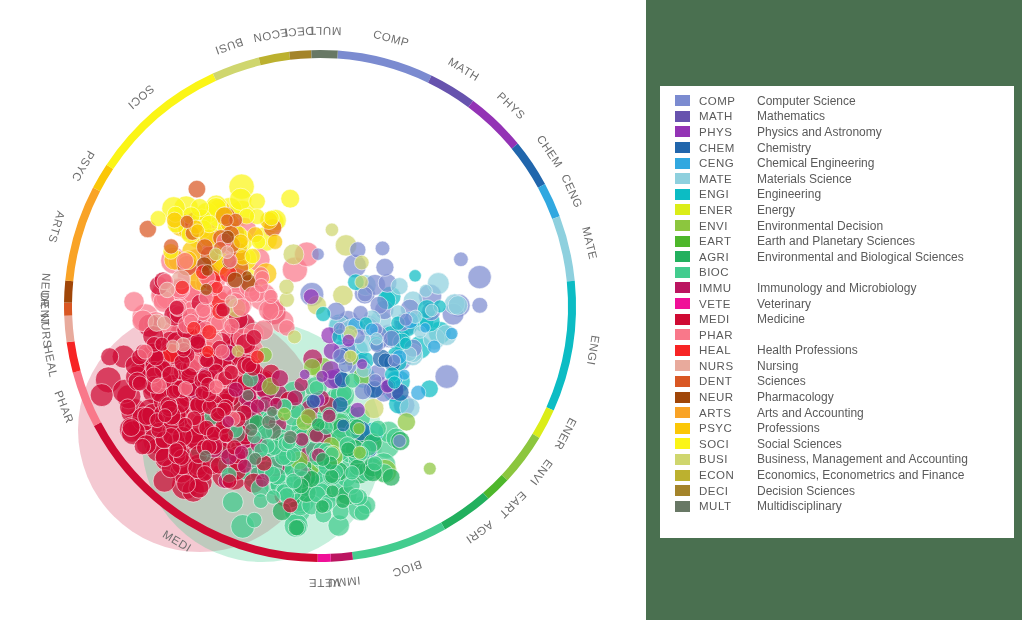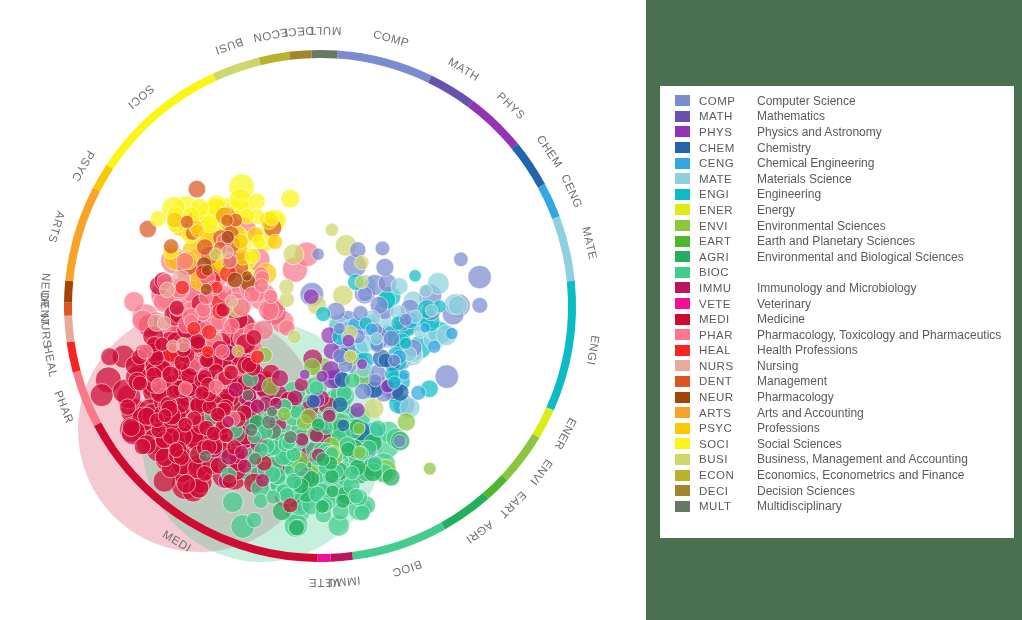--- a/index.html
+++ b/index.html
@@ -1220,21 +1220,21 @@
           <div class="legend-desc">Engineering</div>
         </div>
         <div class="legend-row">
           <div class="legend-swatch" style="background: rgb(219, 237, 24);"></div>
           <div class="legend-code">ENER</div>
           <div class="legend-desc">Energy</div>
         </div>
         <div class="legend-row">
           <div class="legend-swatch" style="background: rgb(140, 198, 62);"></div>
           <div class="legend-code">ENVI</div>
-          <div class="legend-desc">Environmental Sciences</div>
+          <div class="legend-desc">Environmental Decision</div>
         </div>
         <div class="legend-row">
           <div class="legend-swatch" style="background: rgb(78, 183, 43);"></div>
           <div class="legend-code">EART</div>
           <div class="legend-desc">Earth and Planetary Sciences</div>
         </div>
         <div class="legend-row">
           <div class="legend-swatch" style="background: rgb(34, 176, 94);"></div>
           <div class="legend-code">AGRI</div>
           <div class="legend-desc">Environmental and Biological Sciences</div>
@@ -1254,36 +1254,35 @@
           <div class="legend-desc">Veterinary</div>
         </div>
         <div class="legend-row">
           <div class="legend-swatch" style="background: rgb(207, 10, 51);"></div>
           <div class="legend-code">MEDI</div>
           <div class="legend-desc">Medicine</div>
         </div>
         <div class="legend-row">
           <div class="legend-swatch" style="background: rgb(249, 120, 138);"></div>
           <div class="legend-code">PHAR</div>
-          <div class="legend-desc">Pharmacology, Toxicology and Pharmaceutics</div>
         </div>
         <div class="legend-row">
           <div class="legend-swatch" style="background: rgb(247, 36, 36);"></div>
           <div class="legend-code">HEAL</div>
           <div class="legend-desc">Health Professions</div>
         </div>
         <div class="legend-row">
           <div class="legend-swatch" style="background: rgb(232, 170, 156);"></div>
           <div class="legend-code">NURS</div>
           <div class="legend-desc">Nursing</div>
         </div>
         <div class="legend-row">
           <div class="legend-swatch" style="background: rgb(217, 87, 35);"></div>
           <div class="legend-code">DENT</div>
-          <div class="legend-desc">Management</div>
+          <div class="legend-desc">Sciences</div>
         </div>
         <div class="legend-row">
           <div class="legend-swatch" style="background: rgb(160, 70, 8);"></div>
           <div class="legend-code">NEUR</div>
           <div class="legend-desc">Pharmacology</div>
         </div>
         <div class="legend-row">
           <div class="legend-swatch" style="background: rgb(249, 163, 38);"></div>
           <div class="legend-code">ARTS</div>
           <div class="legend-desc">Arts and Accounting</div>

